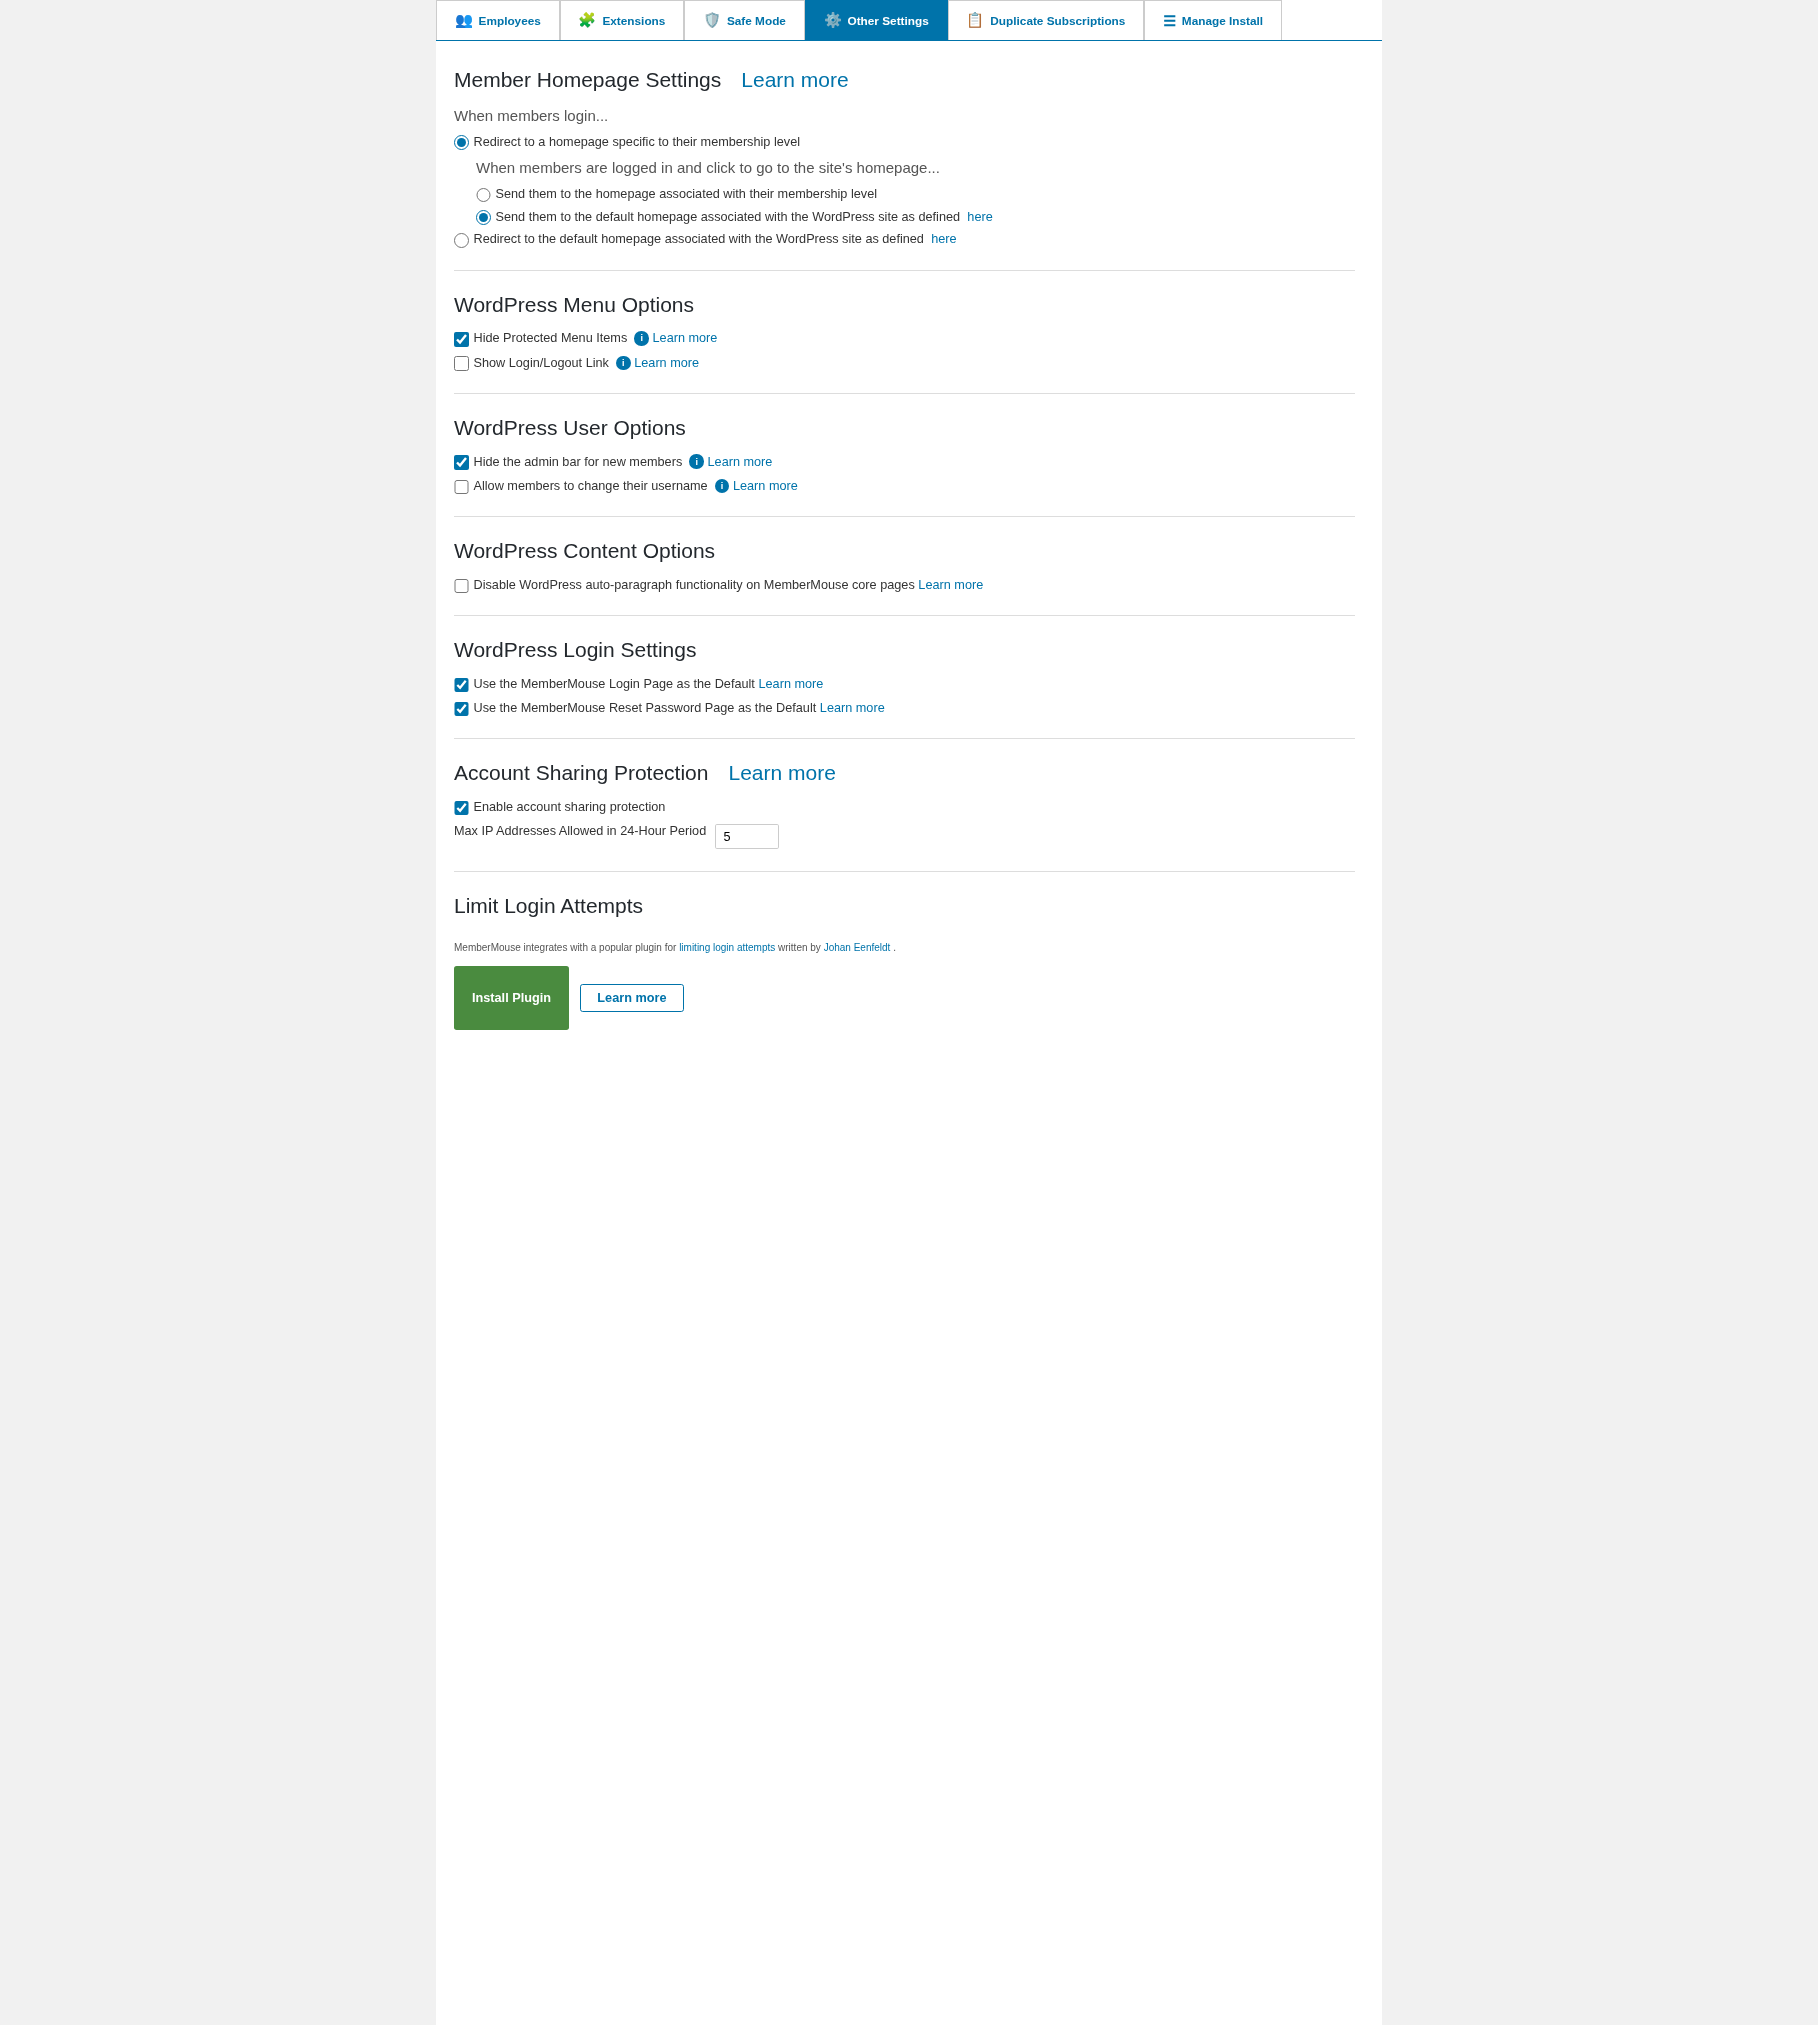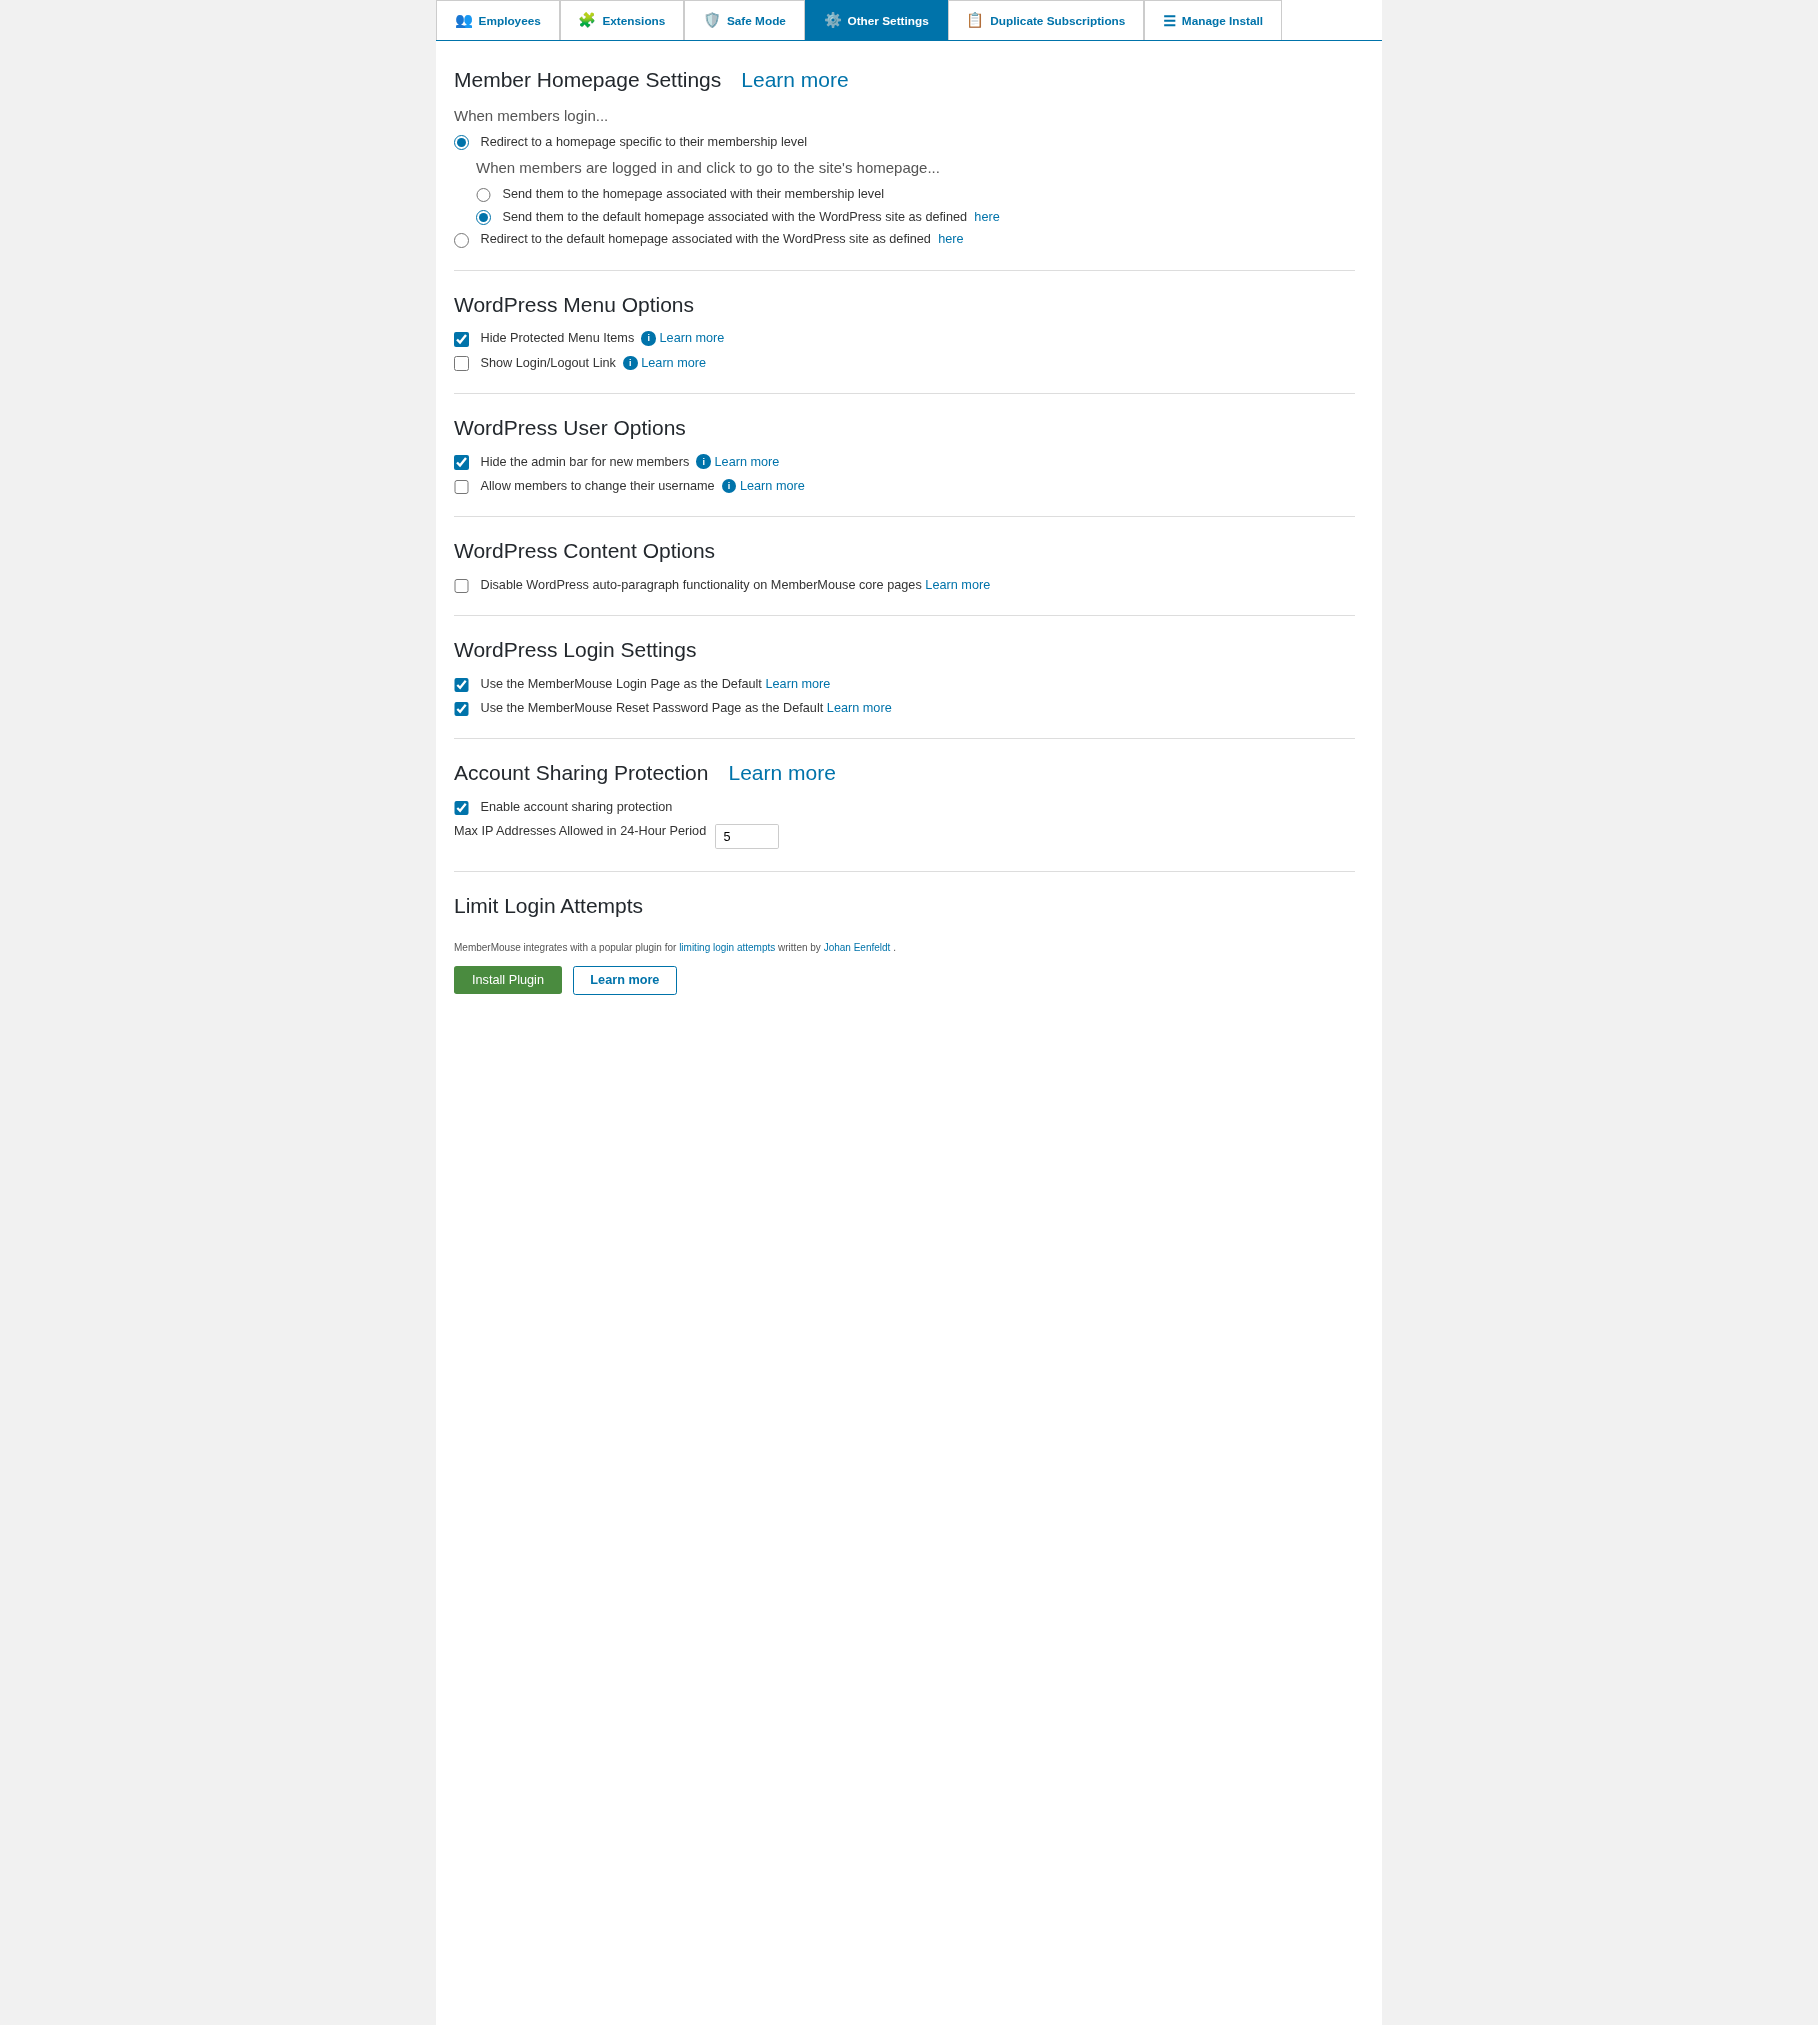--- a/index.html
+++ b/index.html
@@ -23,21 +23,21 @@
     
     .content { padding: 27px 27px 55px 18px; }
 
     
     .section-title { font-size: 21px; font-weight: 400; color: #23282d; margin-bottom: 14.5px; display: flex; align-items: center; gap: 20px; flex-wrap: wrap; }
     .section-title a, a { color: #0073aa; text-decoration: none; }
 
     .divider { border: none; border-top: 0.9px solid #ddd; margin: 22px 0; }
 
     
-    .option-group { margin-bottom: 9px; display: flex; align-items: flex-start; gap: 12px; }
+    .option-group { margin-bottom: 9px; display: flex; align-items: flex-start; gap: 5px; }
     .option-group label { cursor: pointer; display: flex; align-items: flex-start; gap: 7.3px; }
 
     input[type="radio"], input[type="checkbox"] { width: 14.5px; height: 14.5px; margin-top: 0.9px; flex-shrink: 0; accent-color: #0073aa; cursor: pointer; }
 
     .sub-options { margin-left: 22px; margin-top: 7.3px; }
     .sub-options .option-group { margin-bottom: 7.3px; }
 
     .info-icon {
       display: inline-flex; align-items: center; justify-content: center;
       width: 14.5px; height: 14.5px; border-radius: 50%; background: #0073aa;
@@ -49,22 +49,22 @@
 
     
     .number-input-row { display: flex; align-items: flex-start; gap: 9px; margin-top: 9px; }
     input[type="text"], input[type="number"] {
       border: 0.9px solid #ccc; padding: 4.5px 7.3px; font-size: 12.7px;
       width: 64px; border-radius: 1.8px;
     }
 
     
     .btn-green {
-      background: #4a8b3f; color: #fff; border: none; padding: 7px 18px;
-      font-size: 12.7px; font-weight: 400; border-radius: 2.7px; cursor: pointer;
+      background: #4a8b3f; color: #fff; border: none; padding: 25px 18px;
+      font-size: 12.7px; font-weight: 700; border-radius: 2.7px; cursor: pointer;
     }
     .btn-outline {
       background: #fff; color: #0073aa; border: 1.8px solid #0073aa;
       padding: 6.4px 16.4px; font-size: 12.7px; font-weight: 600;
       border-radius: 2.7px; cursor: pointer;
     }
 
     .button-row { display: flex; gap: 11px; align-items: center; margin-top: 12.7px; }
 
     

